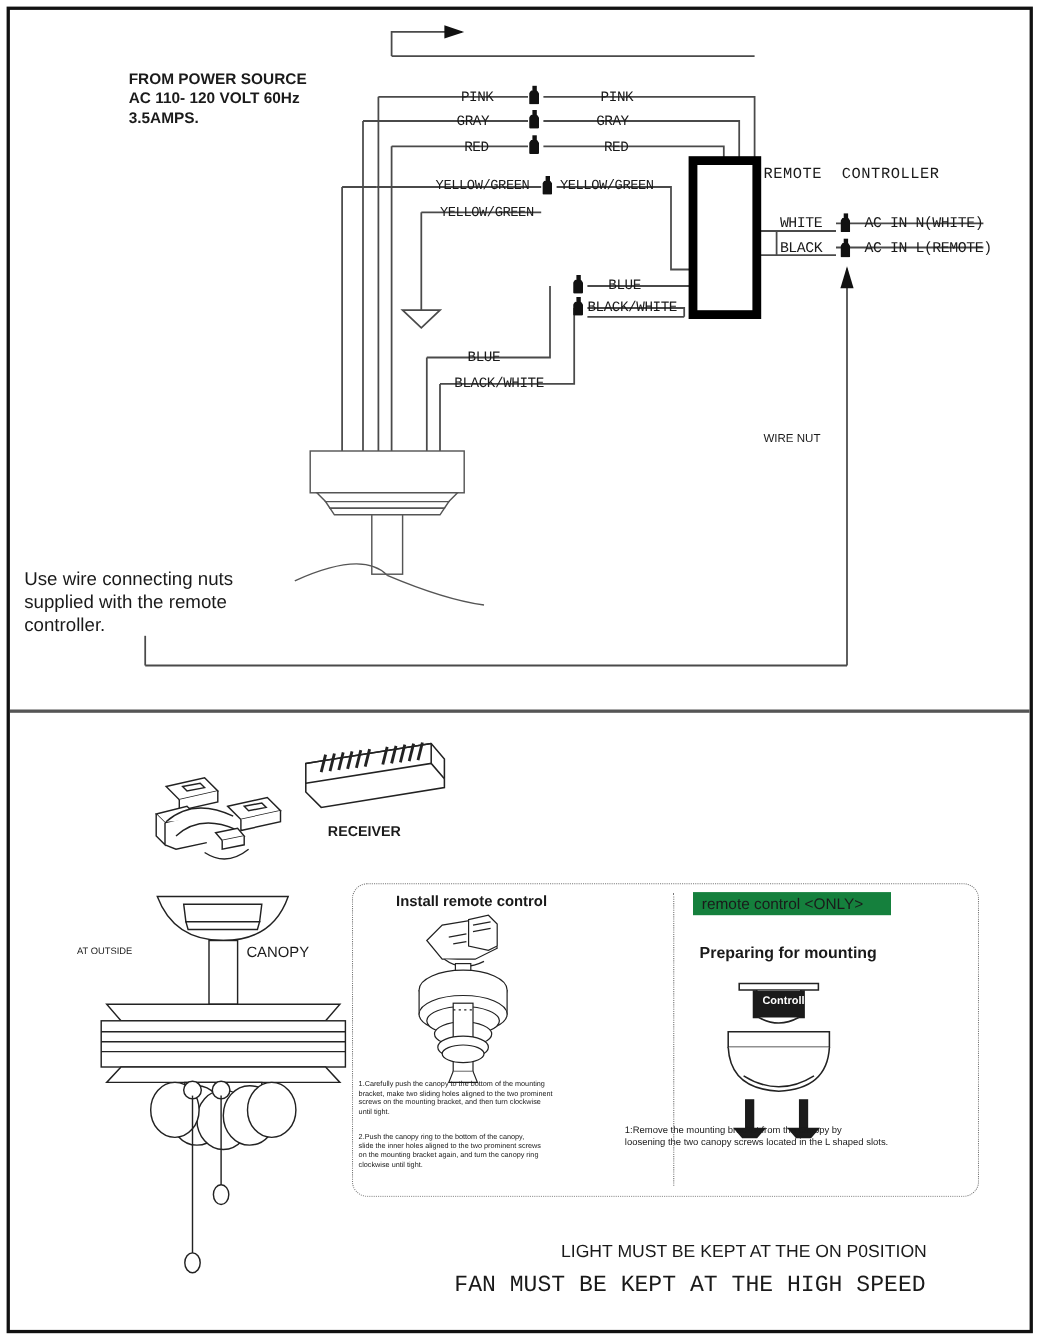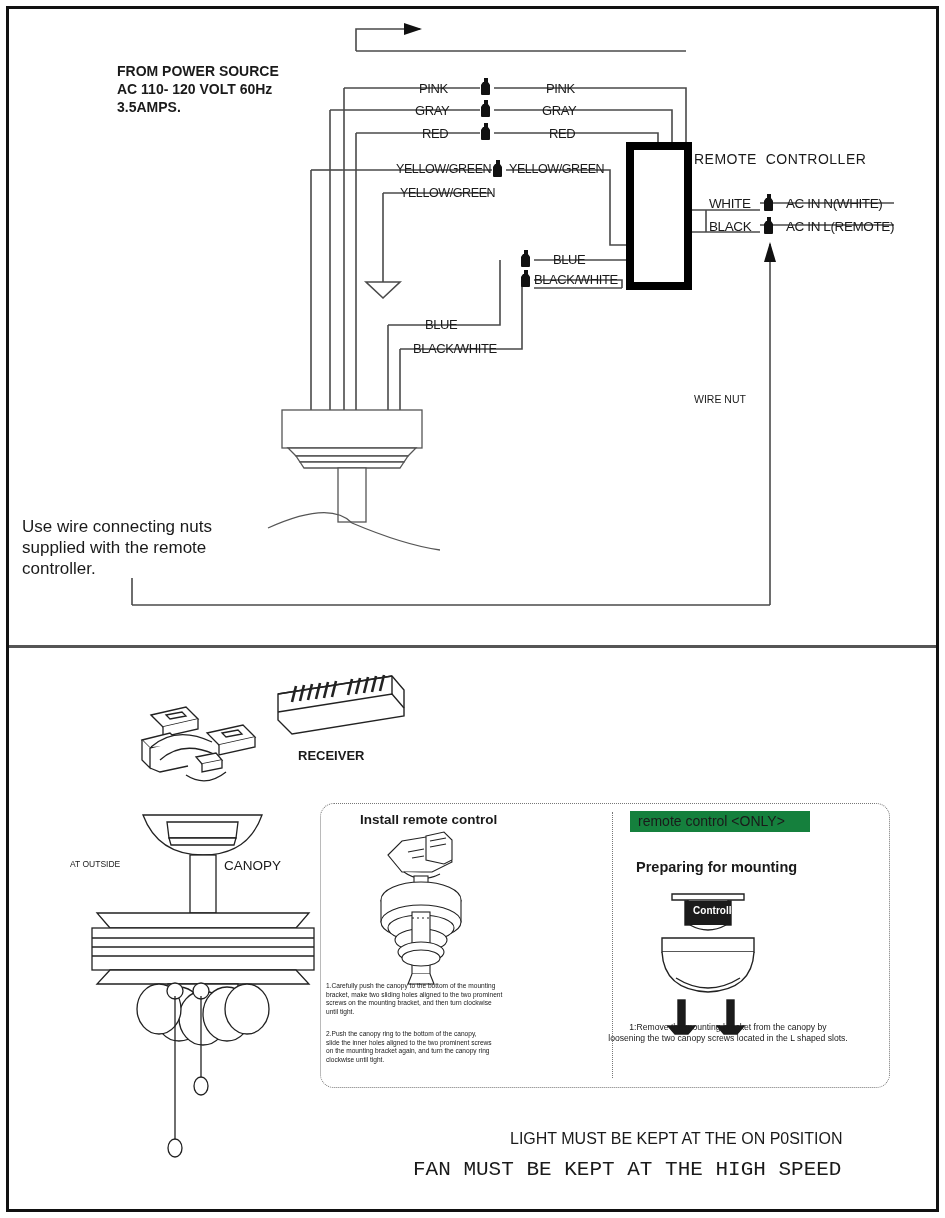--- a/index.html
+++ b/index.html
@@ -4,21 +4,21 @@
 <style>
   html,body{margin:0;padding:0;background:#fff;}
   body{width:945px;height:1218px;font-family:"Liberation Sans",sans-serif;color:#1a1a1a;}
   #page{position:relative;width:945px;height:1218px;overflow:hidden;background:#fff;}
 
   .frame{position:absolute;left:6px;top:6px;width:933px;height:1206px;border:3px solid #111;box-sizing:border-box;}
   .divider{position:absolute;left:9px;top:645px;width:927px;height:3px;background:#555;}
 
   
   .lbl{position:absolute;white-space:pre;}
-  .mono{font-family:Liberation Sans, sans-serif;letter-spacing:-0.4px;}
+  .mono{font-family:Liberation Mono, monospace;letter-spacing:-0.4px;}
 
   
   .nut{position:absolute;width:9px;height:17px;}
   .nut i{position:absolute;left:2.5px;top:0;width:4px;height:5px;background:#111;display:block;}
   .nut b{position:absolute;left:0;top:4px;width:9px;height:13px;background:#111;
          border-radius:2px 2px 1px 1px;display:block;
          clip-path:polygon(22% 0,78% 0,100% 22%,100% 100%,0 100%,0 22%);}
 
   .svgwrap{position:absolute;left:0;top:0;width:945px;height:1218px;pointer-events:none;}
 
@@ -308,19 +308,19 @@
 clockwise until tight.</div>
 
   <div style="position:absolute;left:630px;top:813px;font-size:14px;">
     <span class="hl">remote control &lt;ONLY&gt;</span>
   </div>
 
   <div class="lbl bold" style="left:636px;top:859px;font-size:14.5px;">Preparing for mounting</div>
 
   <div style="position:absolute;left:687px;top:905px;width:60px;text-align:center;font-size:10px;font-weight:bold;color:#fff;">Controller</div>
 
-  <div class="small" style="position:absolute;left:568px;top:1022px;width:320px;white-space:pre-line;text-align:center;">1:Remove the mounting bracket from the canopy by
+  <div class="small" style="position:absolute;left:568px;top:1022px;width:320px;white-space:pre-line;">1:Remove the mounting bracket from the canopy by
    loosening the two canopy screws located in the L shaped slots.</div>
 
   <div class="lbl" style="left:510px;top:1130px;font-size:16px;">LIGHT MUST BE KEPT AT THE ON P0SITION</div>
   <div class="lbl" style="left:413px;top:1158px;font-size:21px;font-family:Liberation Mono, monospace;">FAN MUST BE KEPT AT THE HIGH SPEED</div>
 
 </div>
 
 </body></html>

